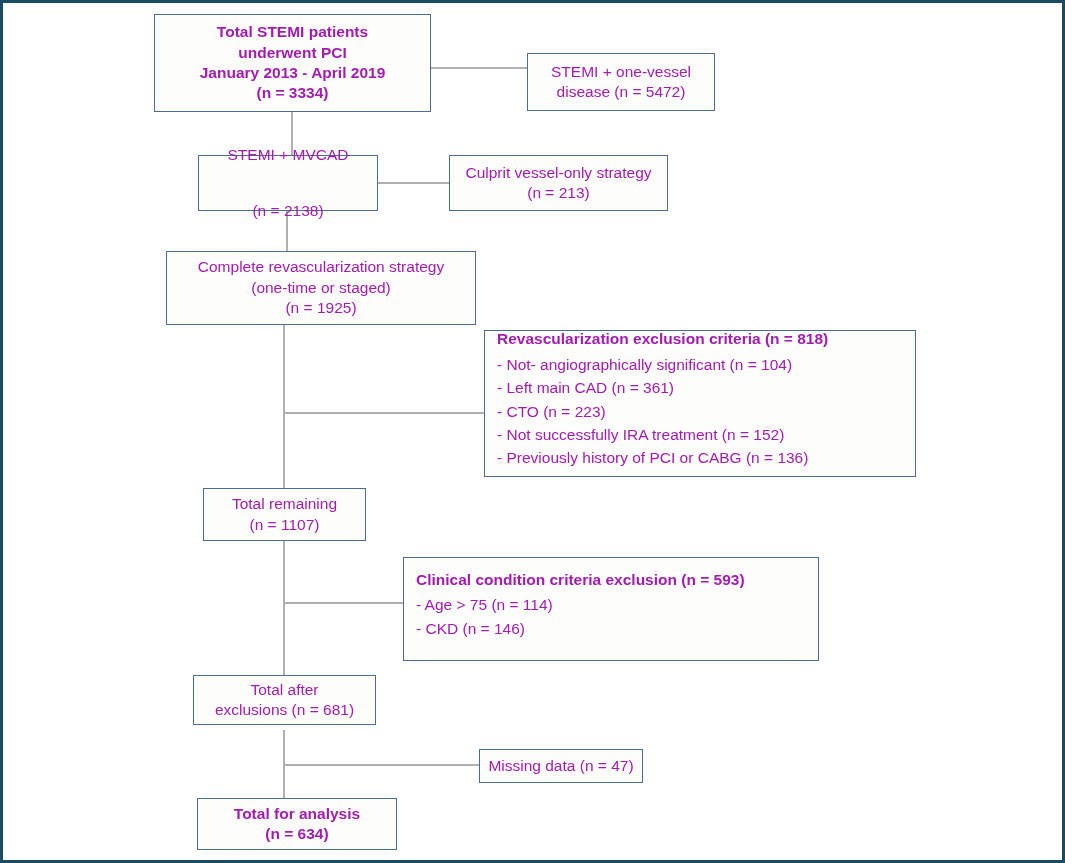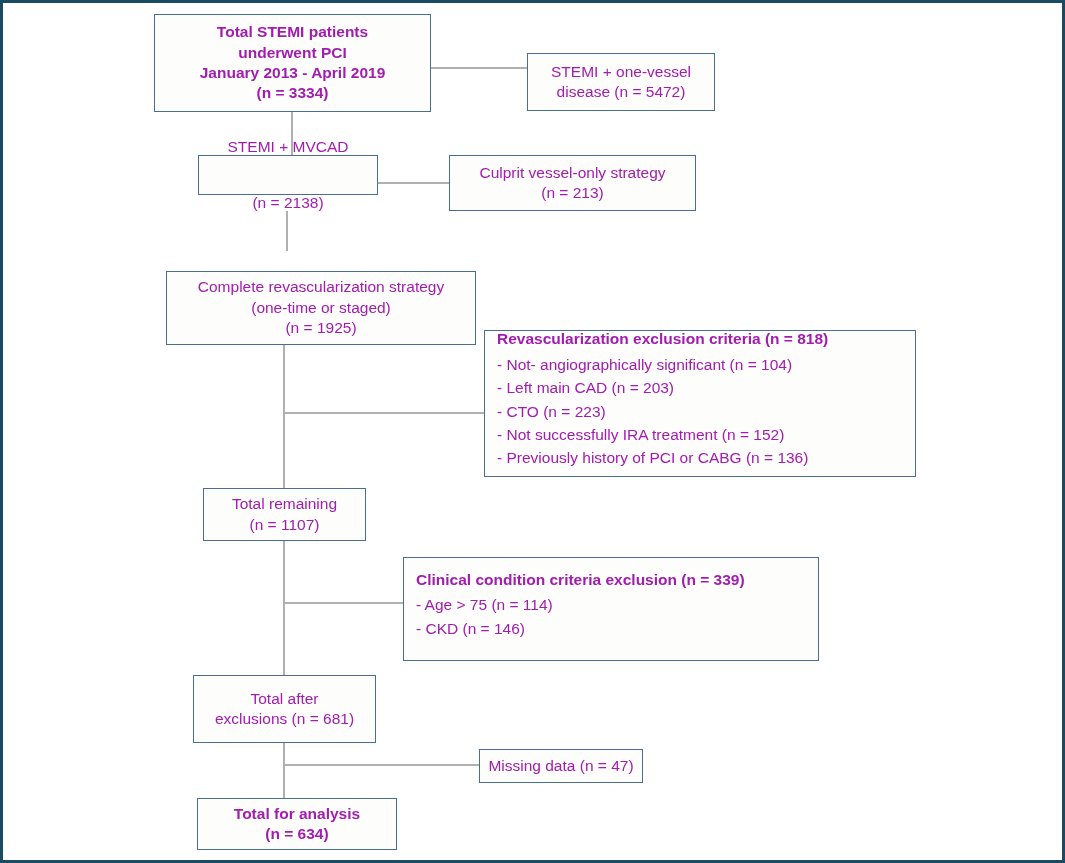--- a/index.html
+++ b/index.html
@@ -70,27 +70,27 @@
   }
   .node.list .item {
     display: block;
     white-space: nowrap;
     margin-top: 3px;
   }
 
   
   #n-total-stemi      { left: 151px; top: 11px;  width: 277px; height: 98px;  }
   #n-one-vessel       { left: 524px; top: 30px;  width: 188px; height: 58px; margin-top: 20px;  }
-  #n-mvcad            { left: 195px; top: 152px; width: 180px; height: 40px; gap: 36px;  }
-  #n-culprit          { left: 446px; top: 152px; width: 247px; height: 56px;  }
-  #n-complete-revasc  { left: 163px; top: 248px; width: 310px; height: 74px; margin-top: 20px;  }
+  #n-mvcad            { left: 195px; top: 152px; width: 180px; height: 56px; gap: 36px;  }
+  #n-culprit          { left: 446px; top: 152px; width: 219px; height: 56px;  }
+  #n-complete-revasc  { left: 163px; top: 248px; width: 310px; height: 74px;  }
   #n-revasc-excl      { left: 481px; top: 327px; width: 432px; height: 147px; }
   #n-total-remaining  { left: 200px; top: 485px; width: 163px; height: 53px;  }
   #n-clinical-excl    { left: 400px; top: 554px; width: 416px; height: 104px; }
-  #n-total-after      { left: 190px; top: 672px; width: 183px; height: 68px;  }
+  #n-total-after      { left: 190px; top: 672px; width: 183px; height: 50px;  }
   #n-missing-data     { left: 476px; top: 746px; width: 164px; height: 34px;  }
   #n-total-analysis   { left: 194px; top: 795px; width: 200px; height: 52px;  }
 </style>
 </head>
 <body>
 
 <div id="figure">
   <div class="canvas">
 
     <svg class="connectors" viewBox="0 0 1065 863" width="1065" height="863" aria-hidden="true">
@@ -142,33 +142,33 @@
 
     <div class="node centered" id="n-complete-revasc">
       <span class="line">Complete revascularization strategy</span>
       <span class="line">(one-time or staged)</span>
       <span class="line">(n = 1925)</span>
     </div>
 
     <div class="node left list" id="n-revasc-excl">
       <span class="heading">Revascularization exclusion criteria (n = 818)</span>
       <span class="item">- Not- angiographically significant (n = 104)</span>
-      <span class="item">- Left main CAD (n = 203)</span>
+      <span class="item">- Left main CAD (n = 361)</span>
       <span class="item">- CTO (n = 223)</span>
       <span class="item">- Not successfully IRA treatment (n = 152)</span>
       <span class="item">- Previously history of PCI or CABG (n = 136)</span>
     </div>
 
     <div class="node centered" id="n-total-remaining">
       <span class="line">Total remaining</span>
       <span class="line">(n = 1107)</span>
     </div>
 
     <div class="node left list" id="n-clinical-excl">
-      <span class="heading">Clinical condition criteria exclusion (n = 339)</span>
+      <span class="heading">Clinical condition criteria exclusion (n = 593)</span>
       <span class="item">- Age &gt; 75 (n = 114)</span>
       <span class="item">- CKD (n = 146)</span>
     </div>
 
     <div class="node centered" id="n-total-after">
       <span class="line">Total after</span>
       <span class="line">exclusions (n = 681)</span>
     </div>
 
     <div class="node centered" id="n-missing-data">

